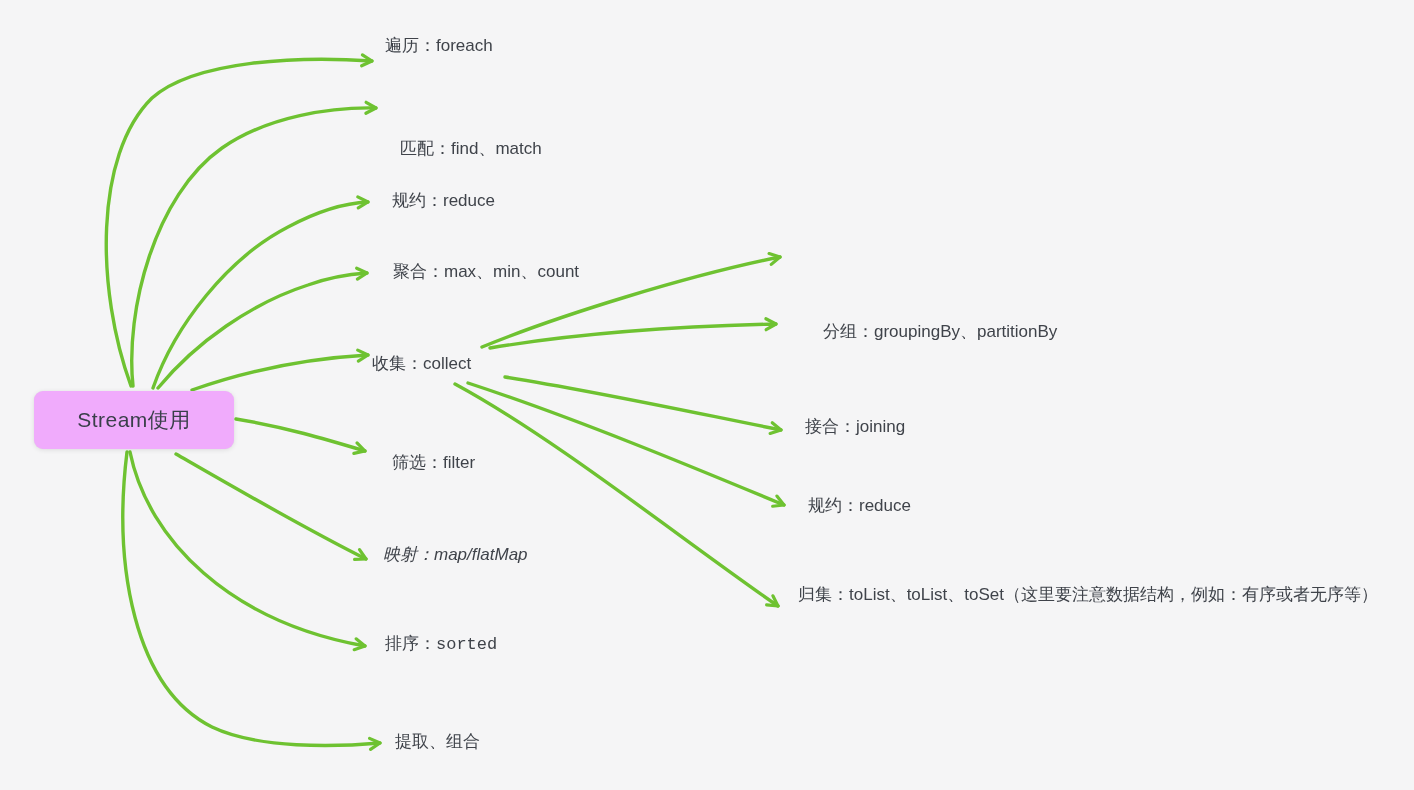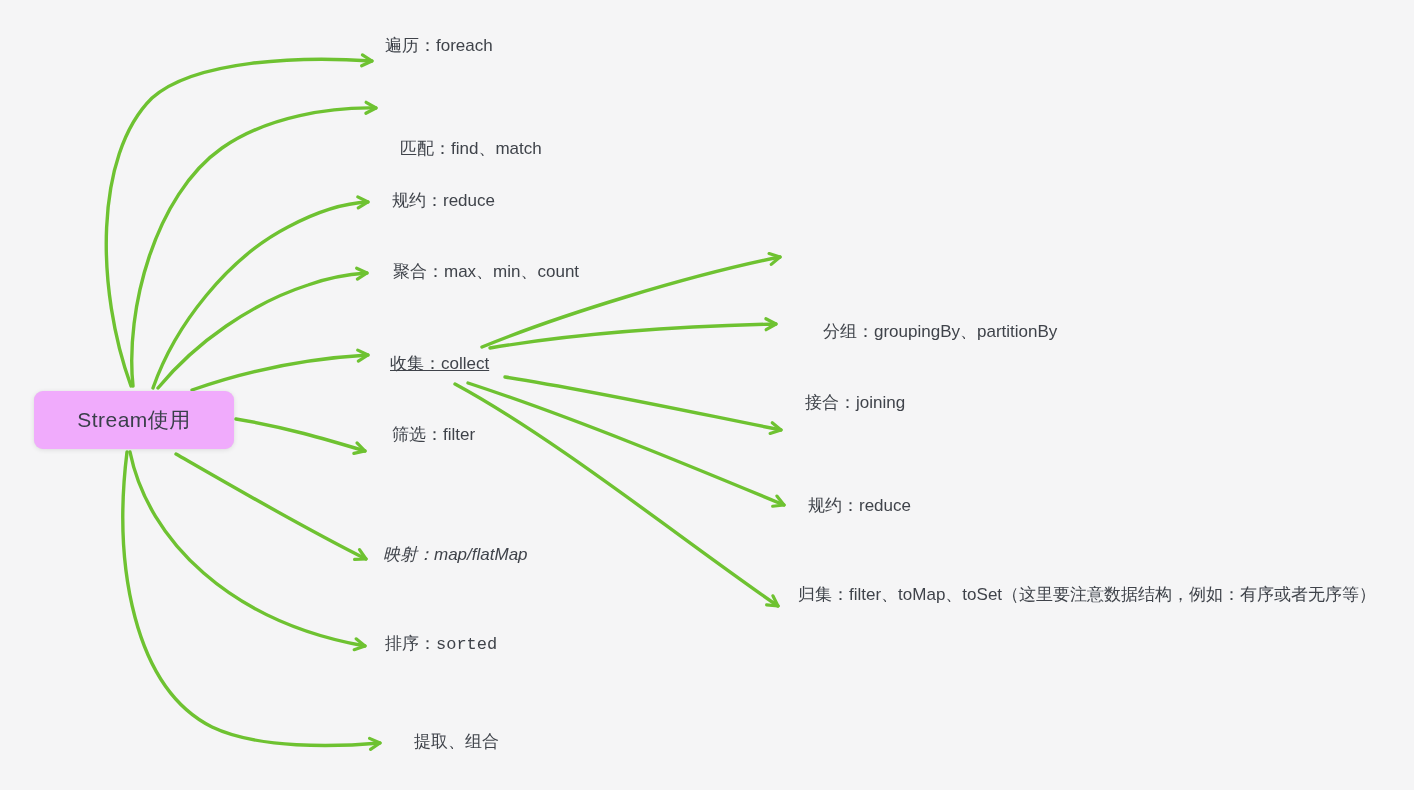--- a/index.html
+++ b/index.html
@@ -92,24 +92,24 @@
   </svg>
 
   <div class="root-node">
     <span class="root-label">Stream使用</span>
   </div>
 
   <div class="node-label" style="left:385px; top:35px;">遍历：foreach</div>
   <div class="node-label" style="left:400px; top:104px;margin-top:34px;">匹配：find、match</div>
   <div class="node-label" style="left:392px; top:190px;">规约：reduce</div>
   <div class="node-label" style="left:393px; top:261px;">聚合：max、min、count</div>
-  <div class="node-label" style="left:390px; top:353px;text-decoration:underline;">收集：collect</div>
-  <div class="node-label" style="left:392px; top:424px;">筛选：filter</div>
+  <div class="node-label" style="left:372px; top:353px;">收集：collect</div>
+  <div class="node-label" style="left:392px; top:452px;">筛选：filter</div>
   <div class="node-label" style="left:383px; top:544px;font-style:italic;">映射：map/flatMap</div>
   <div class="node-label" style="left:385px; top:634px;font-family:Liberation Mono, monospace;">排序：sorted</div>
-  <div class="node-label" style="left:414px; top:731px;">提取、组合</div>
+  <div class="node-label" style="left:395px; top:731px;">提取、组合</div>
 
   <div class="node-label" style="left:803px; top:321px;margin-left:20px;">分组：groupingBy、partitionBy</div>
-  <div class="node-label" style="left:805px; top:392px;text-align:center;">接合：joining</div>
+  <div class="node-label" style="left:805px; top:416px;text-align:center;">接合：joining</div>
   <div class="node-label" style="left:808px; top:495px;">规约：reduce</div>
-  <div class="node-label" style="left:798px; top:584px;">归集：filter、toMap、toSet（这里要注意数据结构，例如：有序或者无序等）</div>
+  <div class="node-label" style="left:798px; top:584px;">归集：toList、toList、toSet（这里要注意数据结构，例如：有序或者无序等）</div>
 
 </div>
 
 </body></html>

